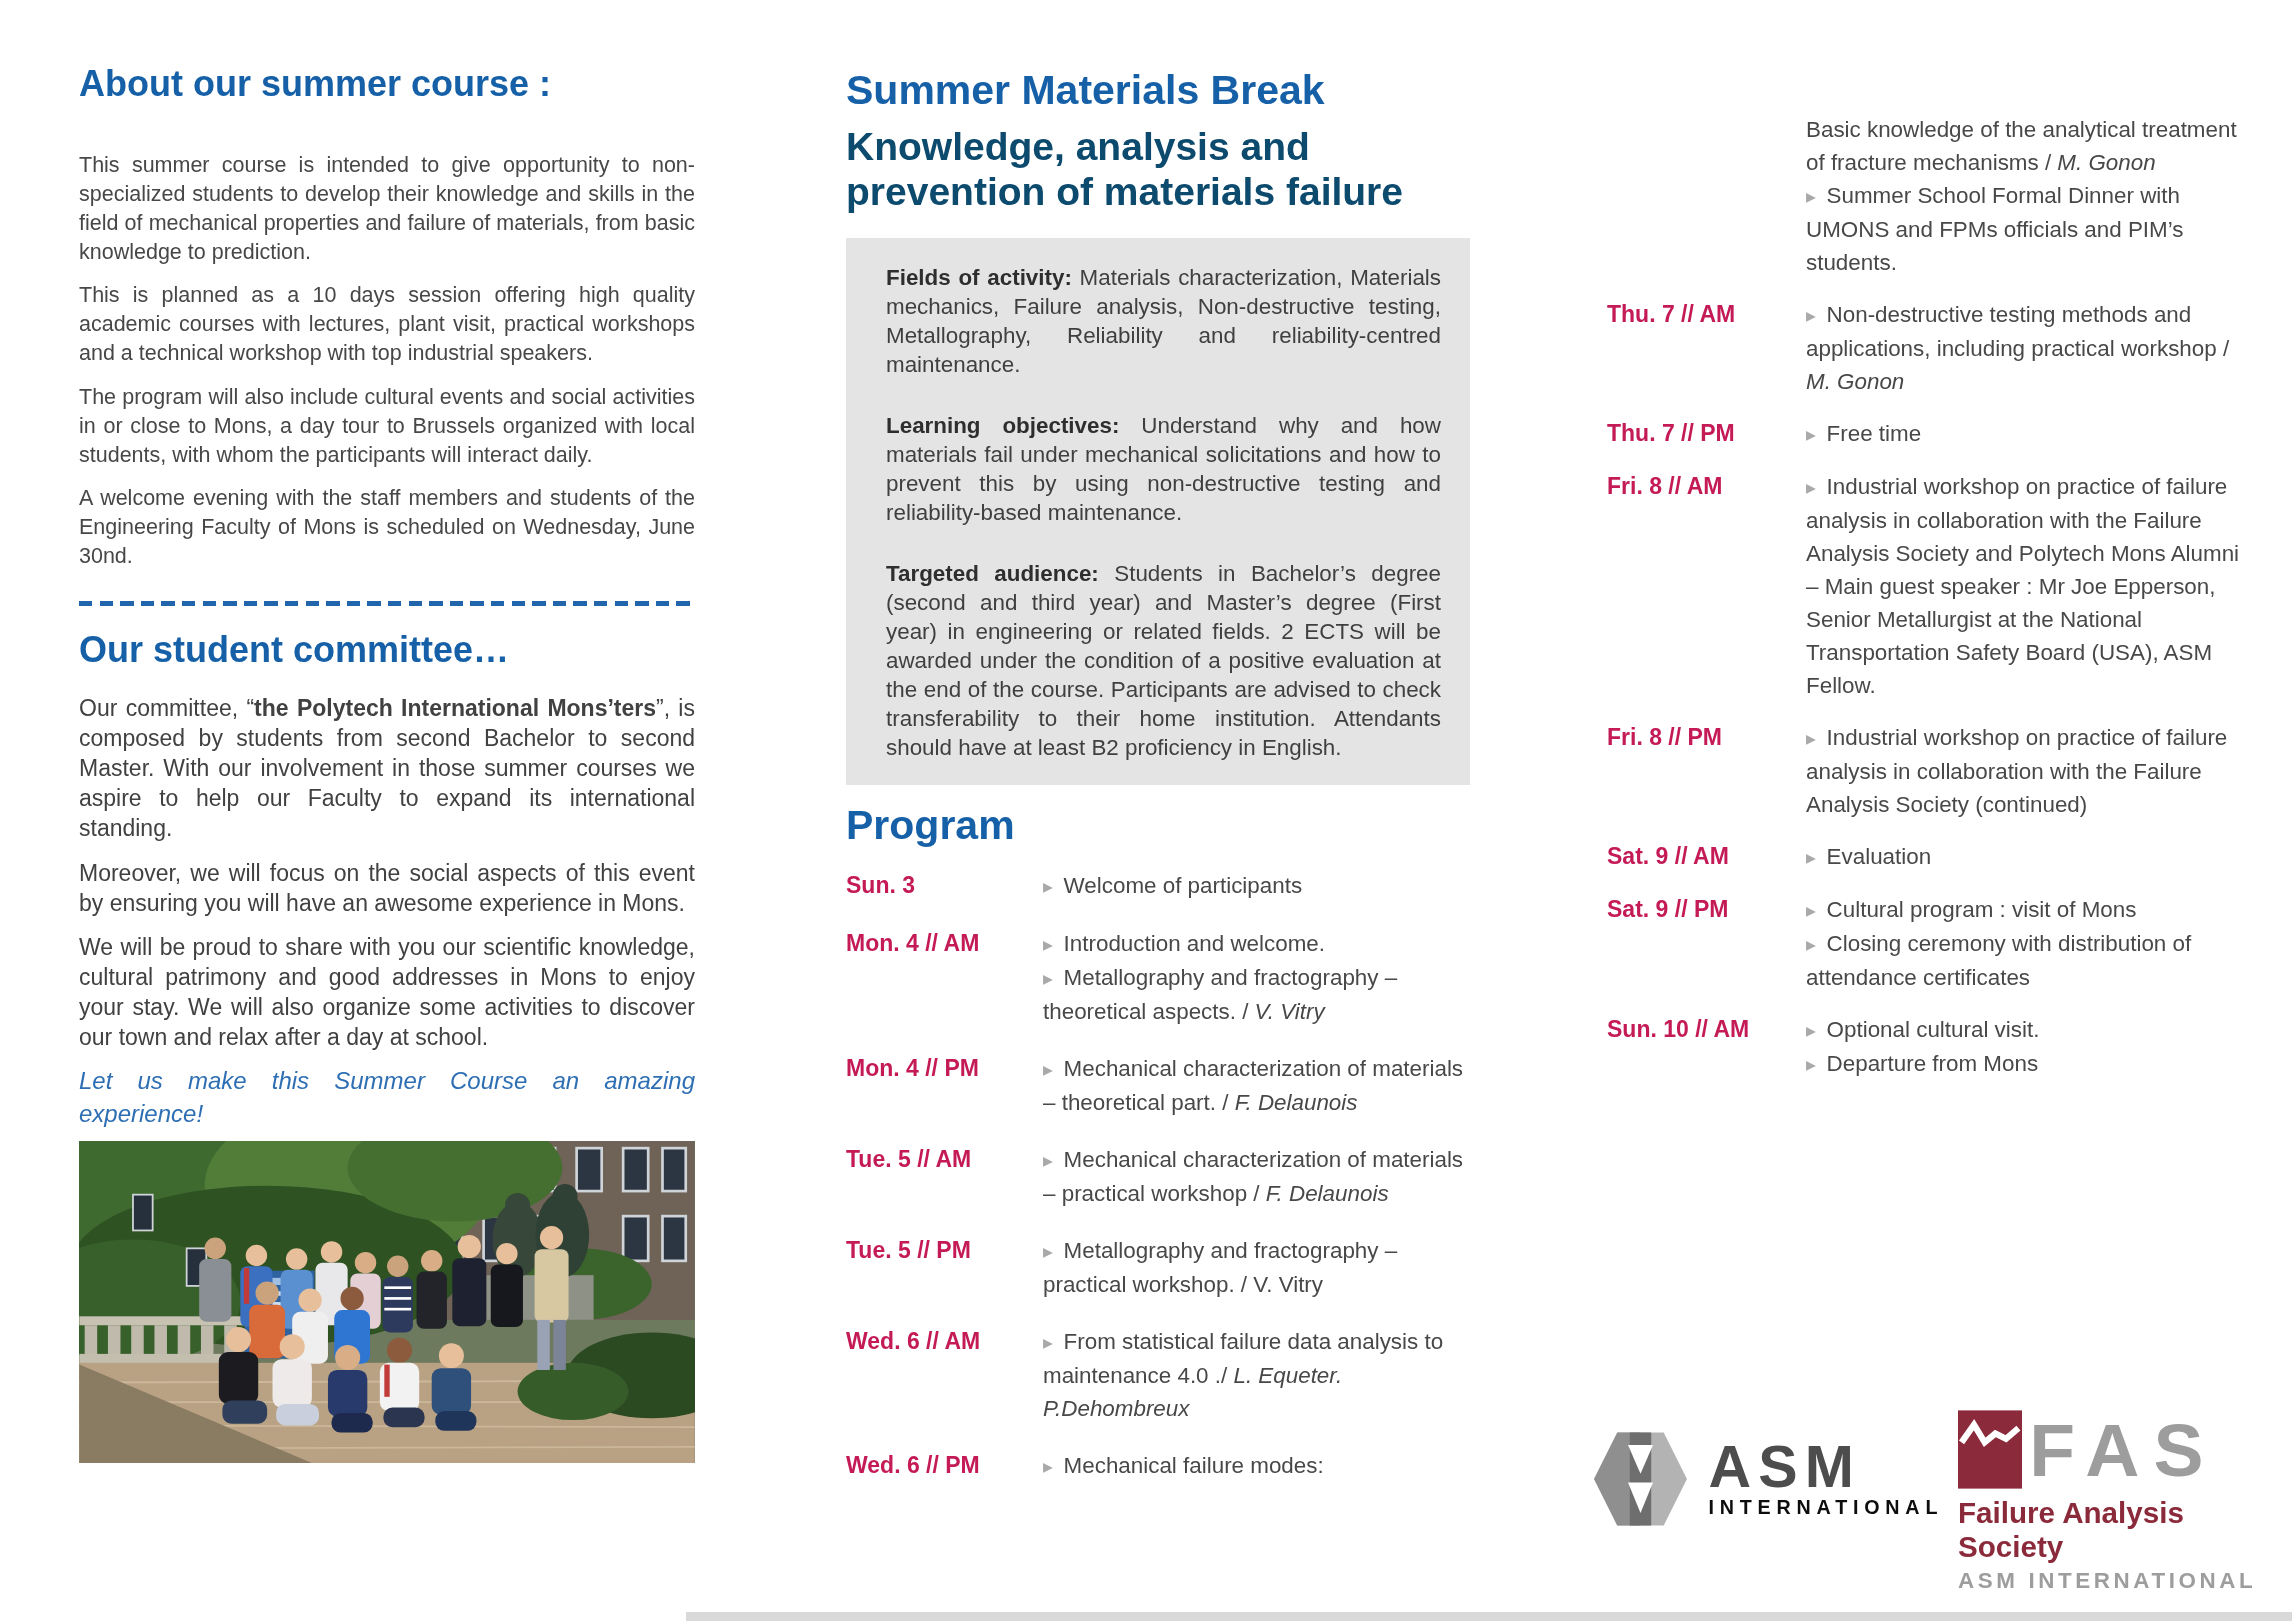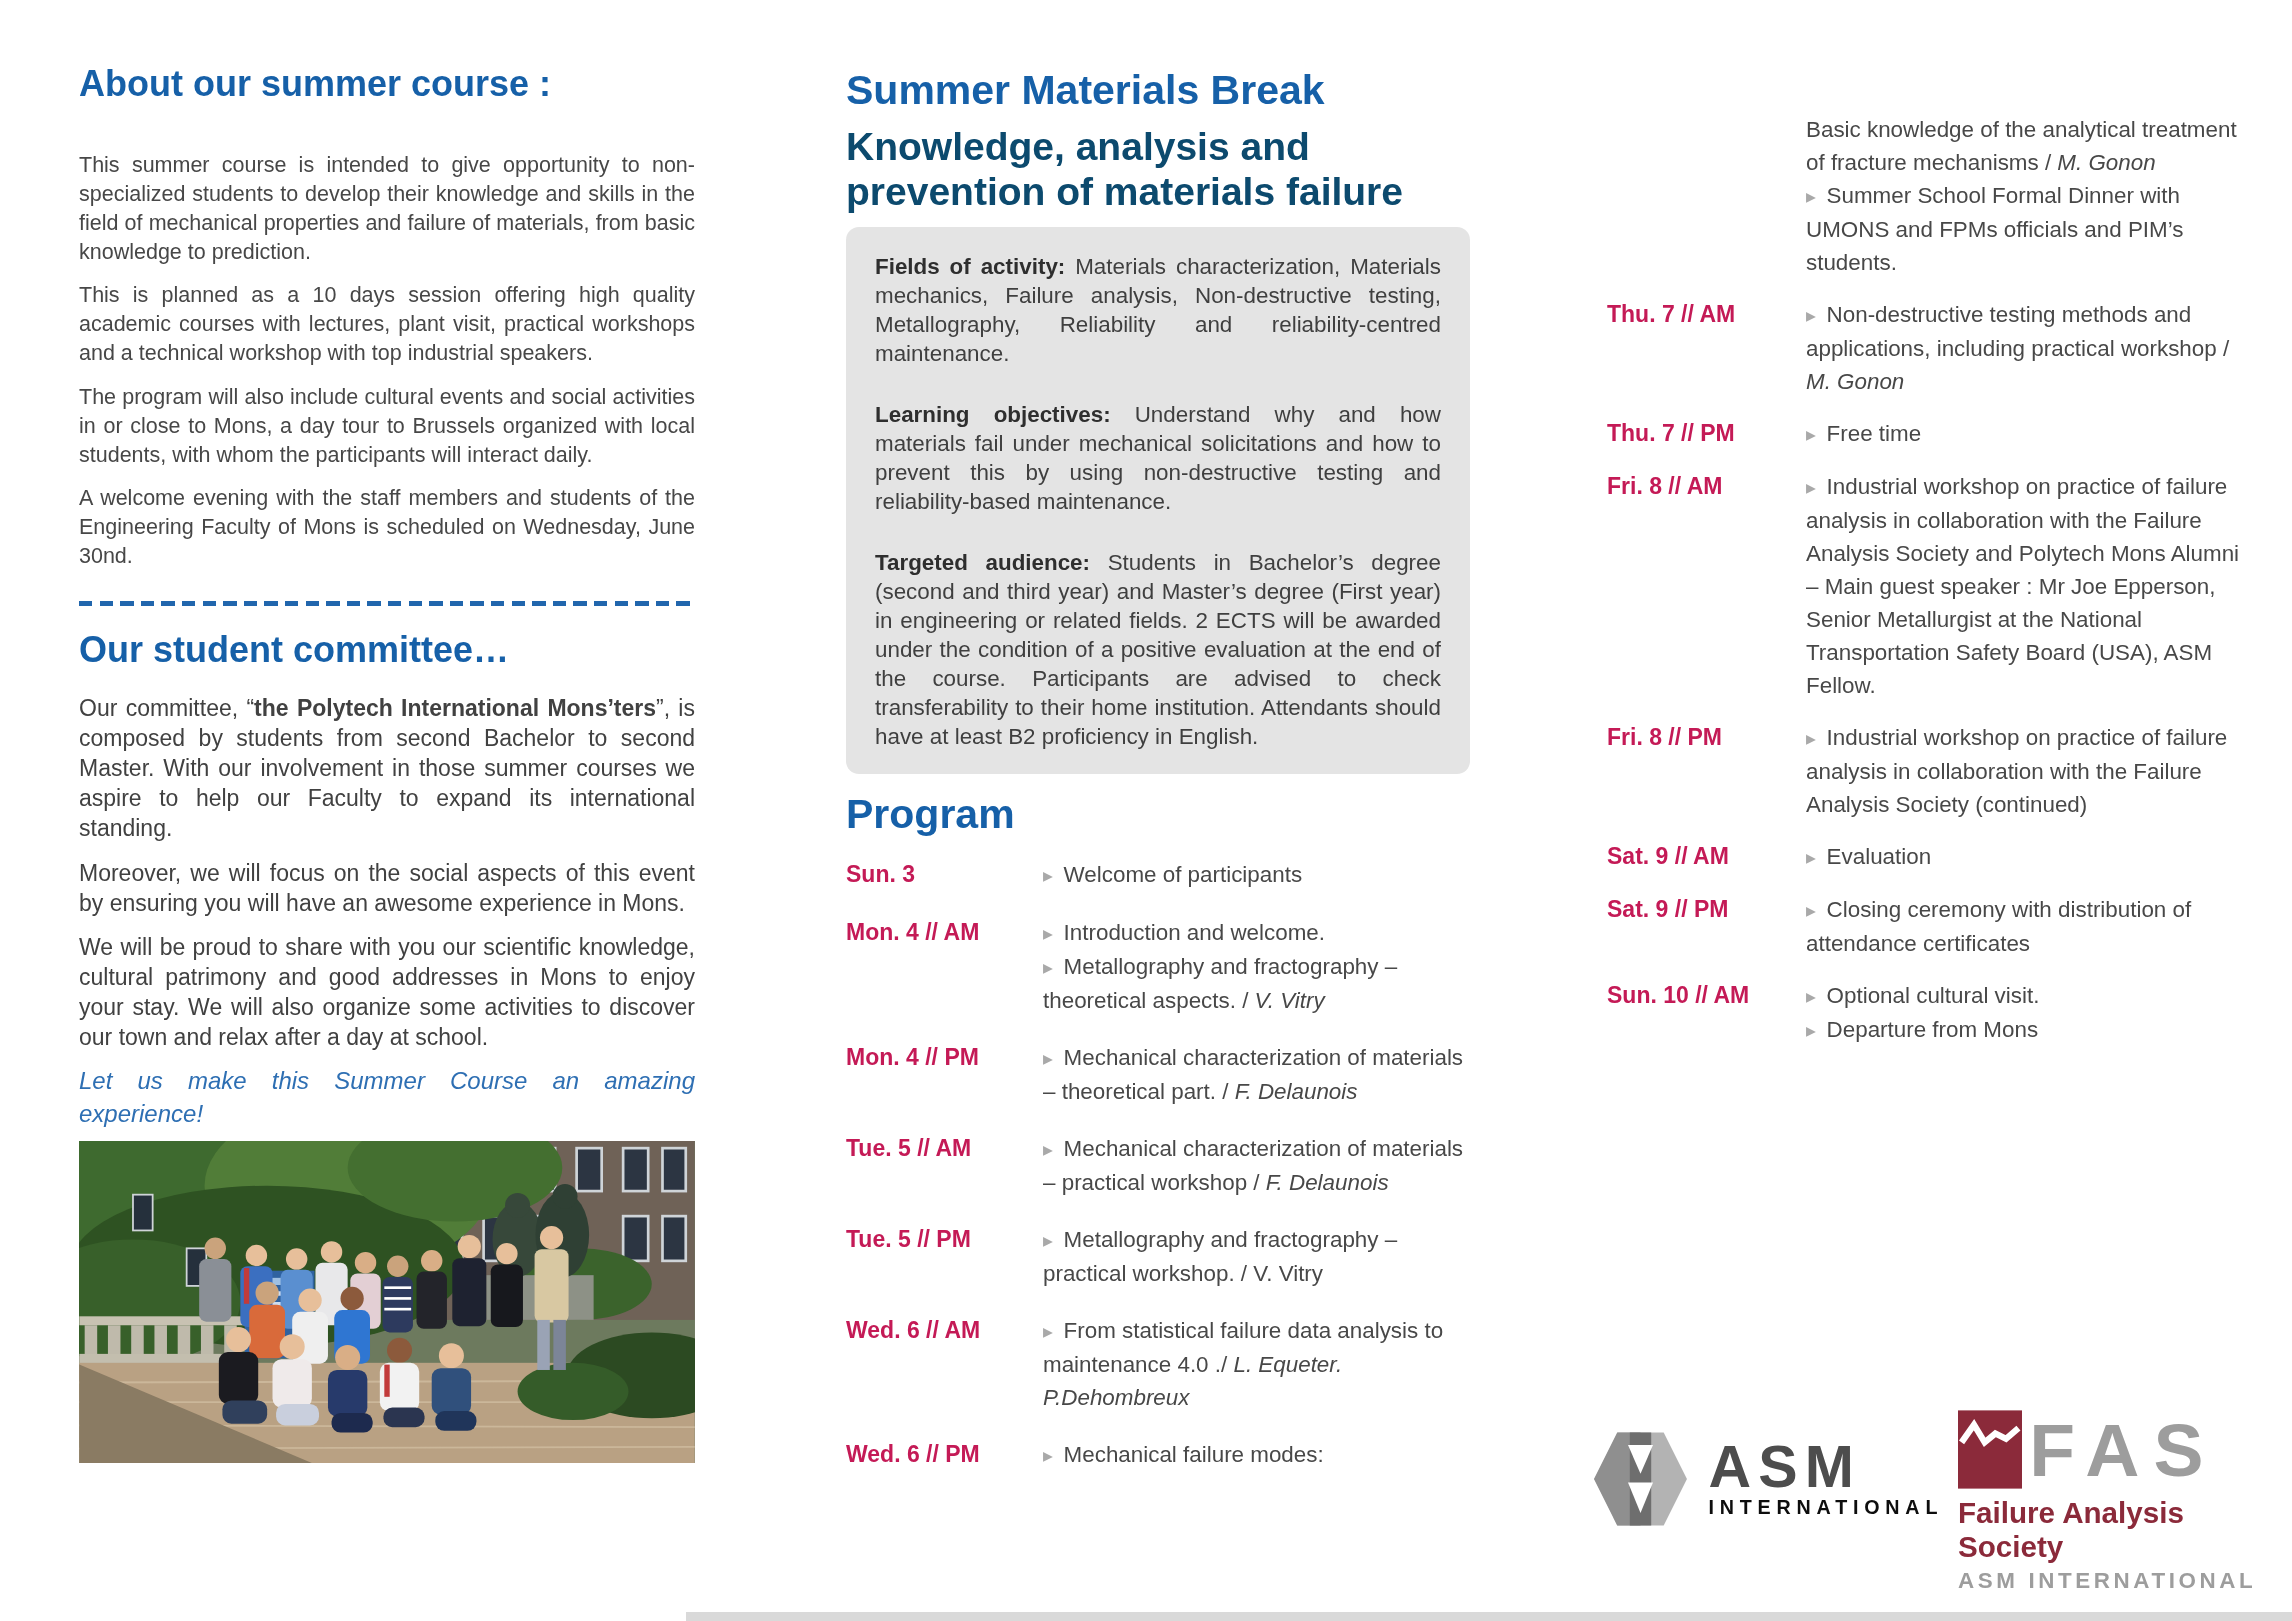--- a/index.html
+++ b/index.html
@@ -28,21 +28,21 @@
   .body26{font-size:23px;line-height:30px;text-align:justify;margin:14.3px 0 0 0;color:#414141;}
   .body26 .b{font-weight:bold;}
   .first-c{margin-top:23px;}
   .closing{color:#2e6fb3;font-style:italic;font-size:24px;line-height:33px;text-align:justify;margin:12.5px 0 0 0;}
 
   
   .photo{margin-top:10.7px;width:616px;height:322px;overflow:hidden;background:#7a8471;}
 
   
   .mid-title{margin-top:68px;}
-  .graybox{background:#e4e4e4;margin-top:13px;padding:25px 29px 23px 29px;border-radius:13px;}
+  .graybox{background:#e4e4e4;margin-top:24px;padding:25px 29px 23px 40px;}
   .boxp{font-size:22.4px;line-height:29px;text-align:justify;color:#3f3f3f;margin:0 0 32px 0;}
   .boxp:last-child{margin-bottom:0;}
   .boxp .lbl{font-weight:bold;color:#2e2e2e;}
   .program-title{margin-top:18px;}
 
   
   .rows{margin-top:21.5px;}
   .prow{display:flex;align-items:flex-start;margin-bottom:24px;}
   .col-right .prow{margin-bottom:19px;}
   .pdate{flex:0 0 179px;margin-right:18px;font-size:23px;line-height:33px;font-weight:bold;color:#c41a56;}
@@ -305,20 +305,21 @@
     </div>
     <div class="prow">
       <div class="pdate">Sat. 9 // AM</div>
       <div class="pitems">
           <div class="pitem"><span class="bullet">▸</span><span>Evaluation</span></div>
         </div>
     </div>
     <div class="prow">
       <div class="pdate">Sat. 9 // PM</div>
       <div class="pitems">
+        <div class="pitem"><span class="bullet">▸</span><span>Cultural program : visit of Mons</span></div>
         <div class="pitem"><span class="bullet">▸</span><span>Closing ceremony with distribution of attendance certificates</span></div>
       </div>
     </div>
     <div class="prow">
       <div class="pdate">Sun. 10 // AM</div>
       <div class="pitems">
         <div class="pitem"><span class="bullet">▸</span><span>Optional cultural visit.</span></div>
         <div class="pitem"><span class="bullet">▸</span><span>Departure from Mons</span></div>
       </div>
     </div>

